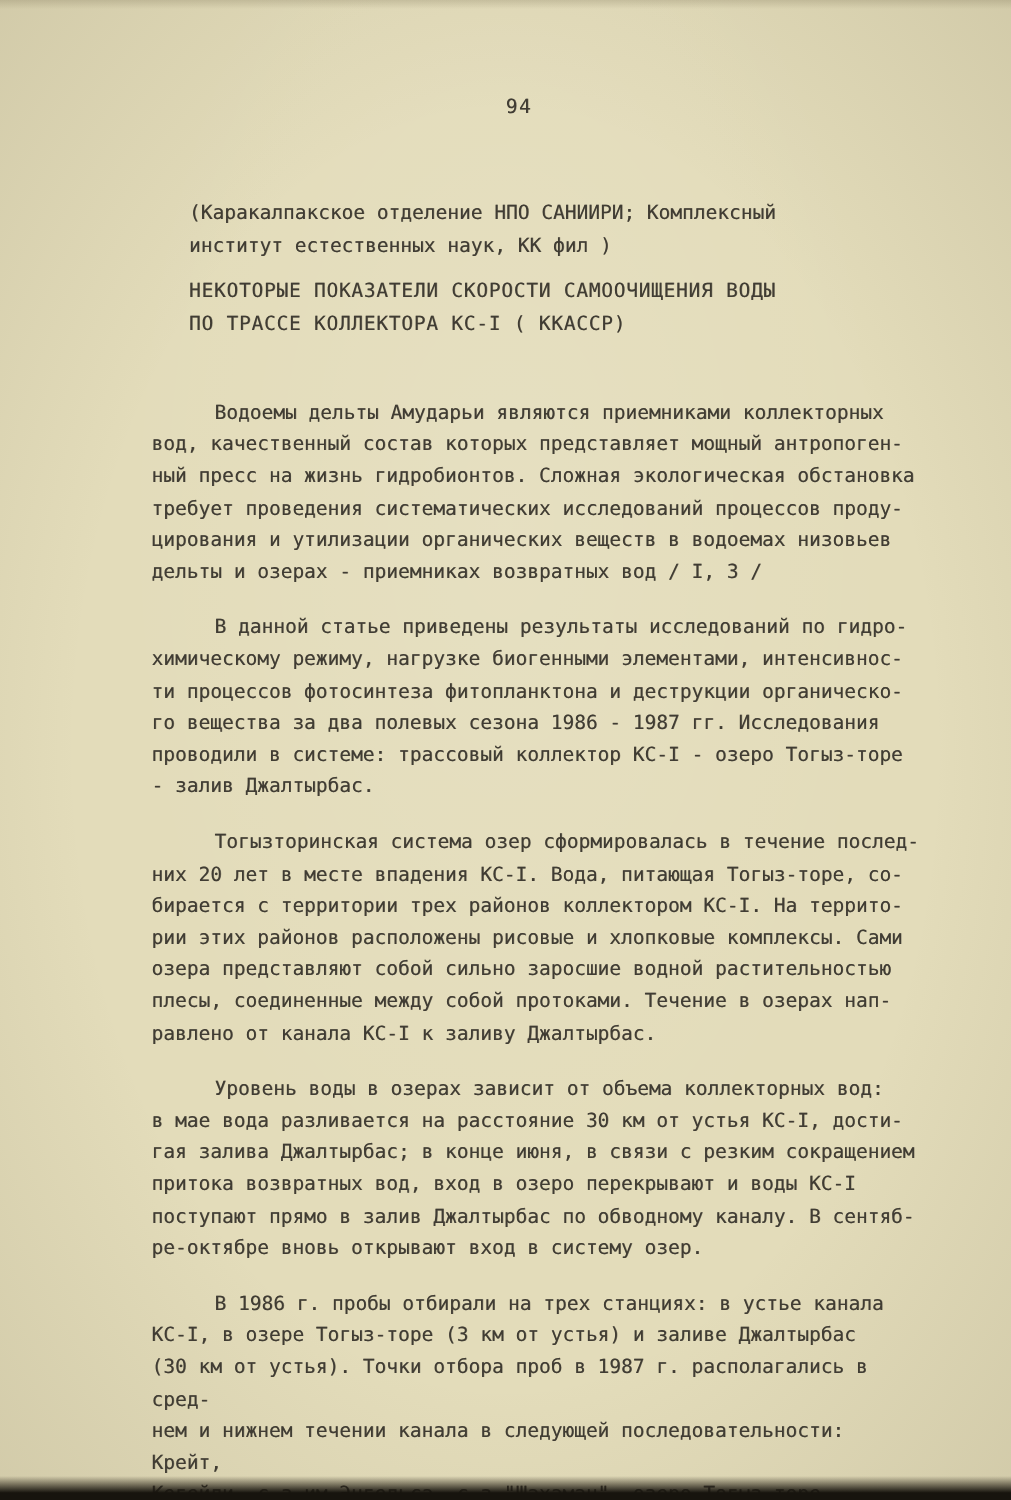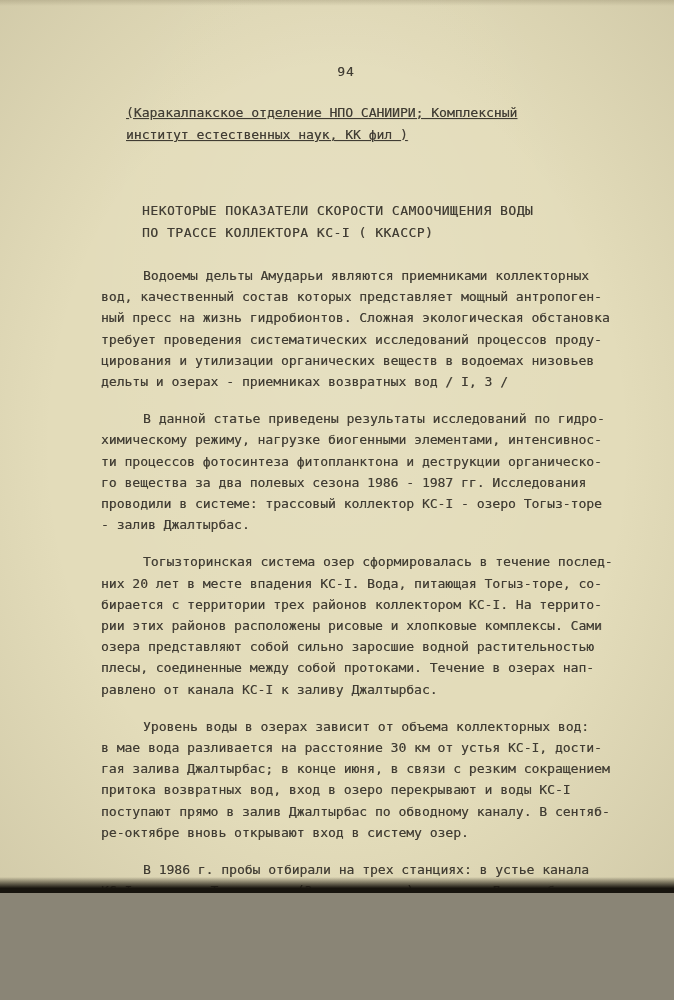--- a/index.html
+++ b/index.html
@@ -3,21 +3,21 @@
 <meta charset="utf-8">
 <style>
   html, body {
     margin: 0;
     padding: 0;
     background: #8a8576;
   }
   .page {
     position: relative;
     width: 674px;
-    height: 893px;
+    height: 1000px;
     margin: 0 auto;
     overflow: hidden;
     background:
       radial-gradient(ellipse at 50% 35%, rgba(255,255,255,0.10) 0%, rgba(255,255,255,0) 55%),
       radial-gradient(ellipse at 50% 50%, rgba(0,0,0,0) 60%, rgba(90,80,50,0.12) 100%),
       #e3dcba;
     font-family: "DejaVu Sans Mono", "Liberation Mono", monospace;
     color: #403c33;
     font-size: 13px;
     text-shadow: 0.3px 0.2px 0.4px rgba(64,60,51,0.55);
@@ -31,35 +31,34 @@
     letter-spacing: 1px;
   }
   .byline {
     position: absolute;
     top: 98px;
     left: 155px;
     white-space: pre-line;
   }
   .affiliation {
     position: absolute;
-    top: 102px;
+    top: 132px;
     left: 126px;
     line-height: 22px;
     white-space: pre-line;
-    text-decoration: underline;
   }
   .title {
     position: absolute;
     top: 184px;
     left: 126px;
     line-height: 22px;
     white-space: pre-line;
     font-weight: normal;
     font-size: 13px;
-    margin: 16px;
+    margin: 0;
     letter-spacing: 0.5px;
   }
   .body {
     position: absolute;
     top: 249px;
     left: 85px;
     width: 545px;
     line-height: 21.2px;
   }
   .para {

